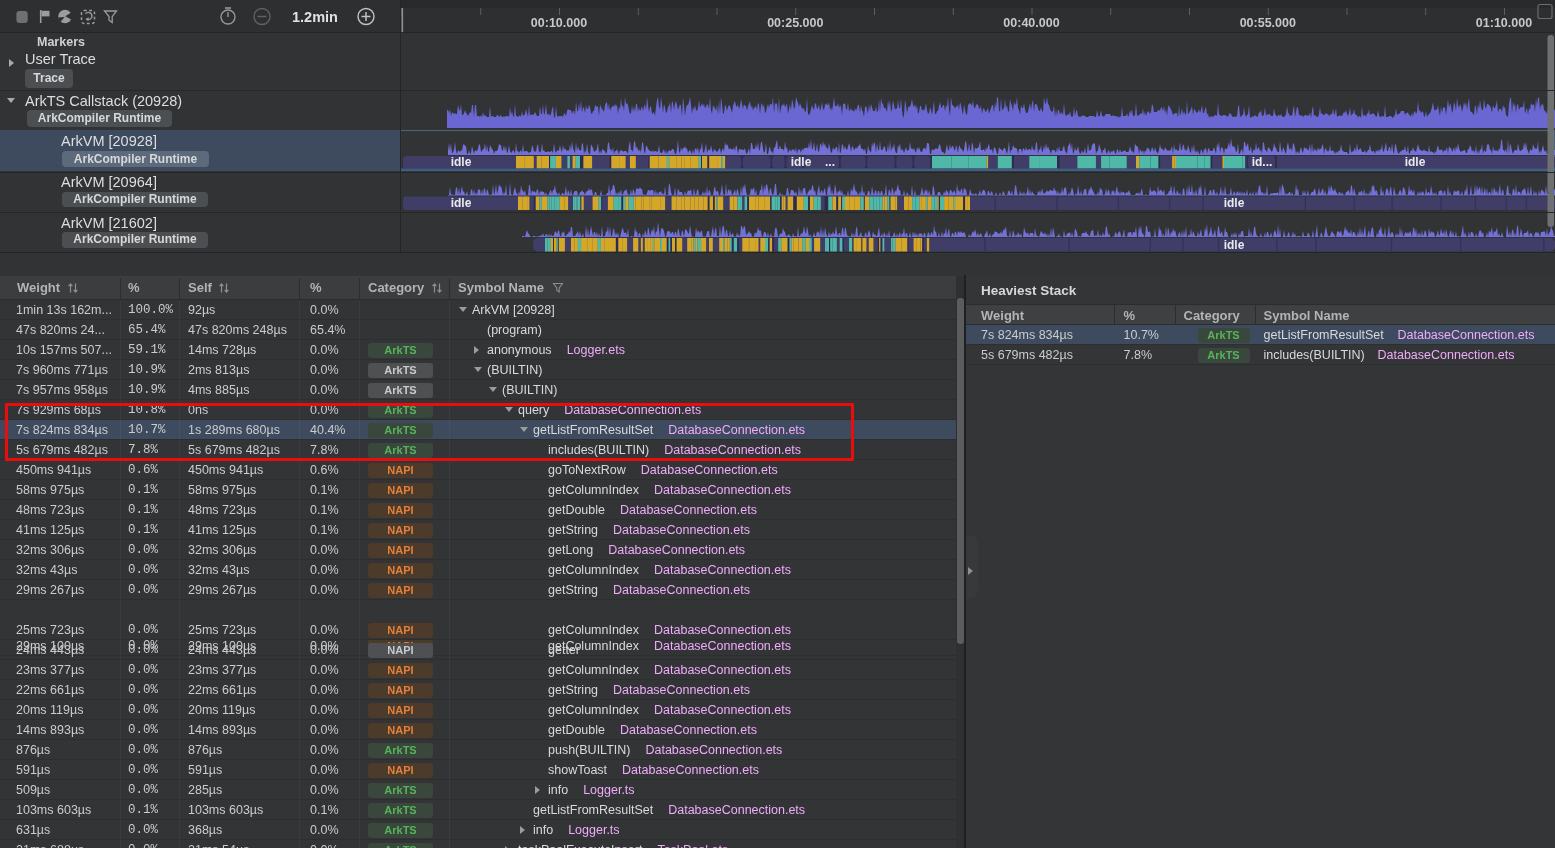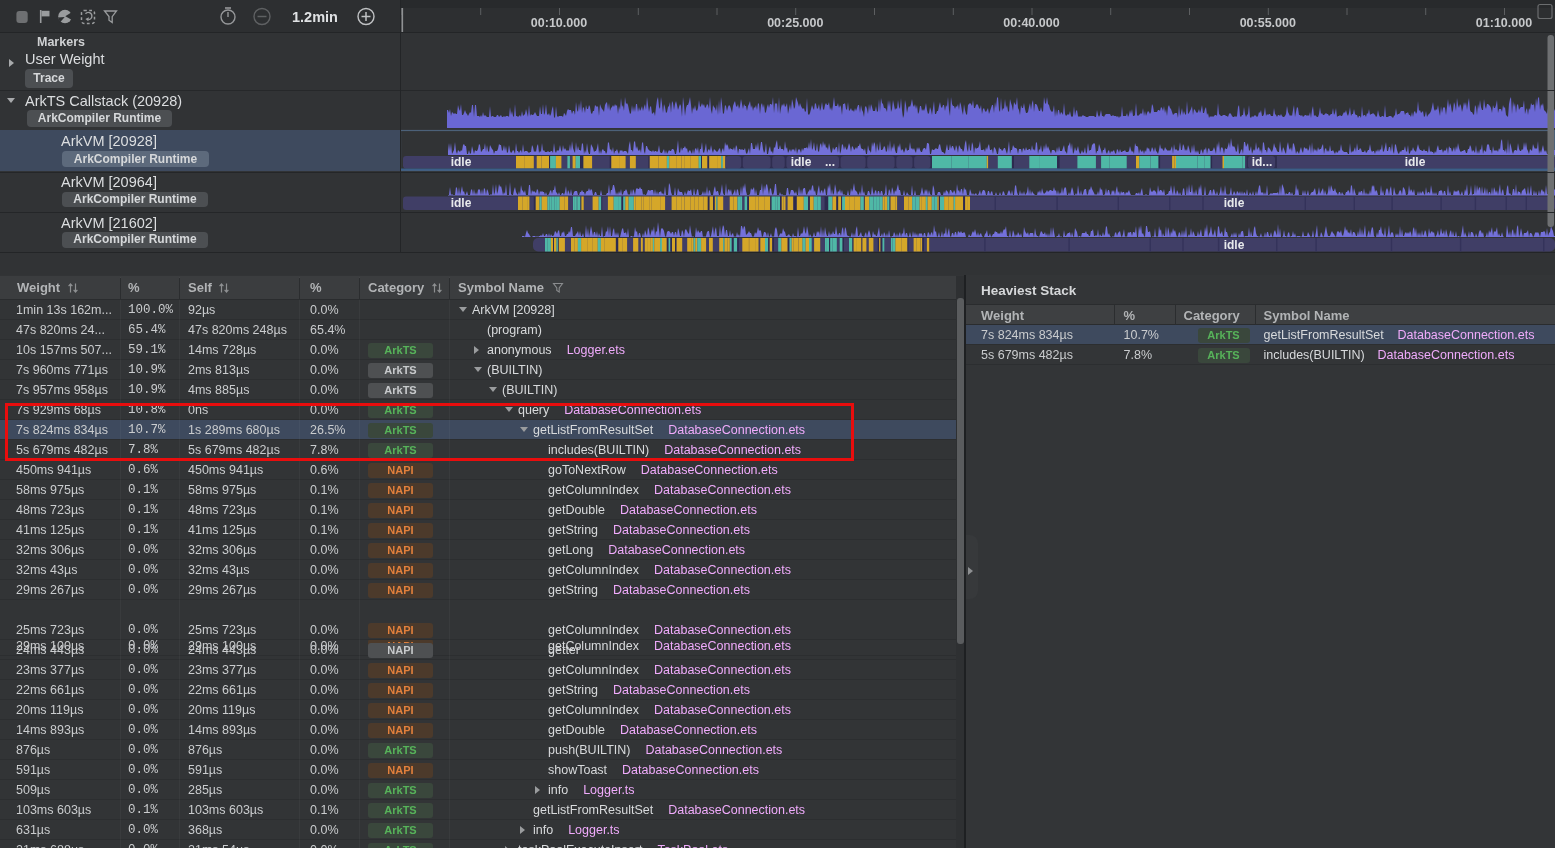--- a/index.html
+++ b/index.html
@@ -461,21 +461,21 @@
       <rect x="990.8" y="238" width="1.4" height="13.5" fill="#34325a"></rect>
       <rect x="1059.9" y="238" width="1.4" height="13.5" fill="#34325a"></rect>
       <rect x="1143.1" y="238" width="1.4" height="13.5" fill="#34325a"></rect>
       <text x="834" y="248.5" text-anchor="middle" font-family="Liberation Sans" font-size="12" font-weight="bold" fill="#e8eaec">idle</text>
       <rect x="1147.5" y="35" width="6.5" height="192" rx="3" fill="#6e7072"></rect>
     </svg>
 
   <div class="abs" style="left:0;top:130px;width:400px;height:41px;background:#3e4a5e;"></div>
   <div class="trklabel" style="left:37px;top:35px;font-size:12.5px;font-weight:bold;color:#cfd1d3;">Markers</div>
   <span class="tri-r" style="left:9px;top:54px;"></span>
-  <div class="trklabel" style="left:25px;top:51px;">User Weight</div>
+  <div class="trklabel" style="left:25px;top:51px;">User Trace</div>
   <div class="trkchip" style="left:25px;top:69px;width:48px;height:19px;line-height:19px;">Trace</div>
   <div class="abs" style="left:0;top:90px;width:1555px;height:1px;background:#26282a;"></div>
   <span class="tri-d" style="left:7px;top:91px;"></span>
   <div class="trklabel" style="left:25px;top:92.5px;">ArkTS Callstack (20928)</div>
   <div class="trkchip" style="left:27px;top:110px;width:145px;height:17px;line-height:17px;">ArkCompiler Runtime</div>
   <div class="trklabel" style="left:61px;top:133px;">ArkVM [20928]</div>
   <div class="trkchip" style="left:62px;top:151px;width:147px;height:16px;line-height:16px;background:#5d6a7c;">ArkCompiler Runtime</div>
   <div class="abs" style="left:0;top:171.5px;width:1555px;height:1px;background:#242628;"></div>
   <div class="trklabel" style="left:61px;top:174px;">ArkVM [20964]</div>
   <div class="trkchip" style="left:62px;top:191.5px;width:146px;height:15.5px;line-height:15.5px;">ArkCompiler Runtime</div>
@@ -557,21 +557,21 @@
           <span class="c3">0ns</span>
           <span class="c4">0.0%</span>
           <span class="chip chip-g" style="left:368px">ArkTS</span>
           <span class="tri-d" style="left:504.6px"></span>
           <span class="sym" style="left:518px">query<i class="file">DatabaseConnection.ets</i></span>
         </div>
 <div class="drow sel" style="top:420px">
           <span class="c1">7s 824ms 834µs</span>
           <span class="c2">10.7%</span>
           <span class="c3">1s 289ms 680µs</span>
-          <span class="c4">26.5%</span>
+          <span class="c4">40.4%</span>
           <span class="chip chip-g" style="left:368px">ArkTS</span>
           <span class="tri-d" style="left:519.8px"></span>
           <span class="sym" style="left:533px">getListFromResultSet<i class="file">DatabaseConnection.ets</i></span>
         </div>
 <div class="drow" style="top:440px">
           <span class="c1">5s 679ms 482µs</span>
           <span class="c2">7.8%</span>
           <span class="c3">5s 679ms 482µs</span>
           <span class="c4">7.8%</span>
           <span class="chip chip-g" style="left:368px">ArkTS</span>

